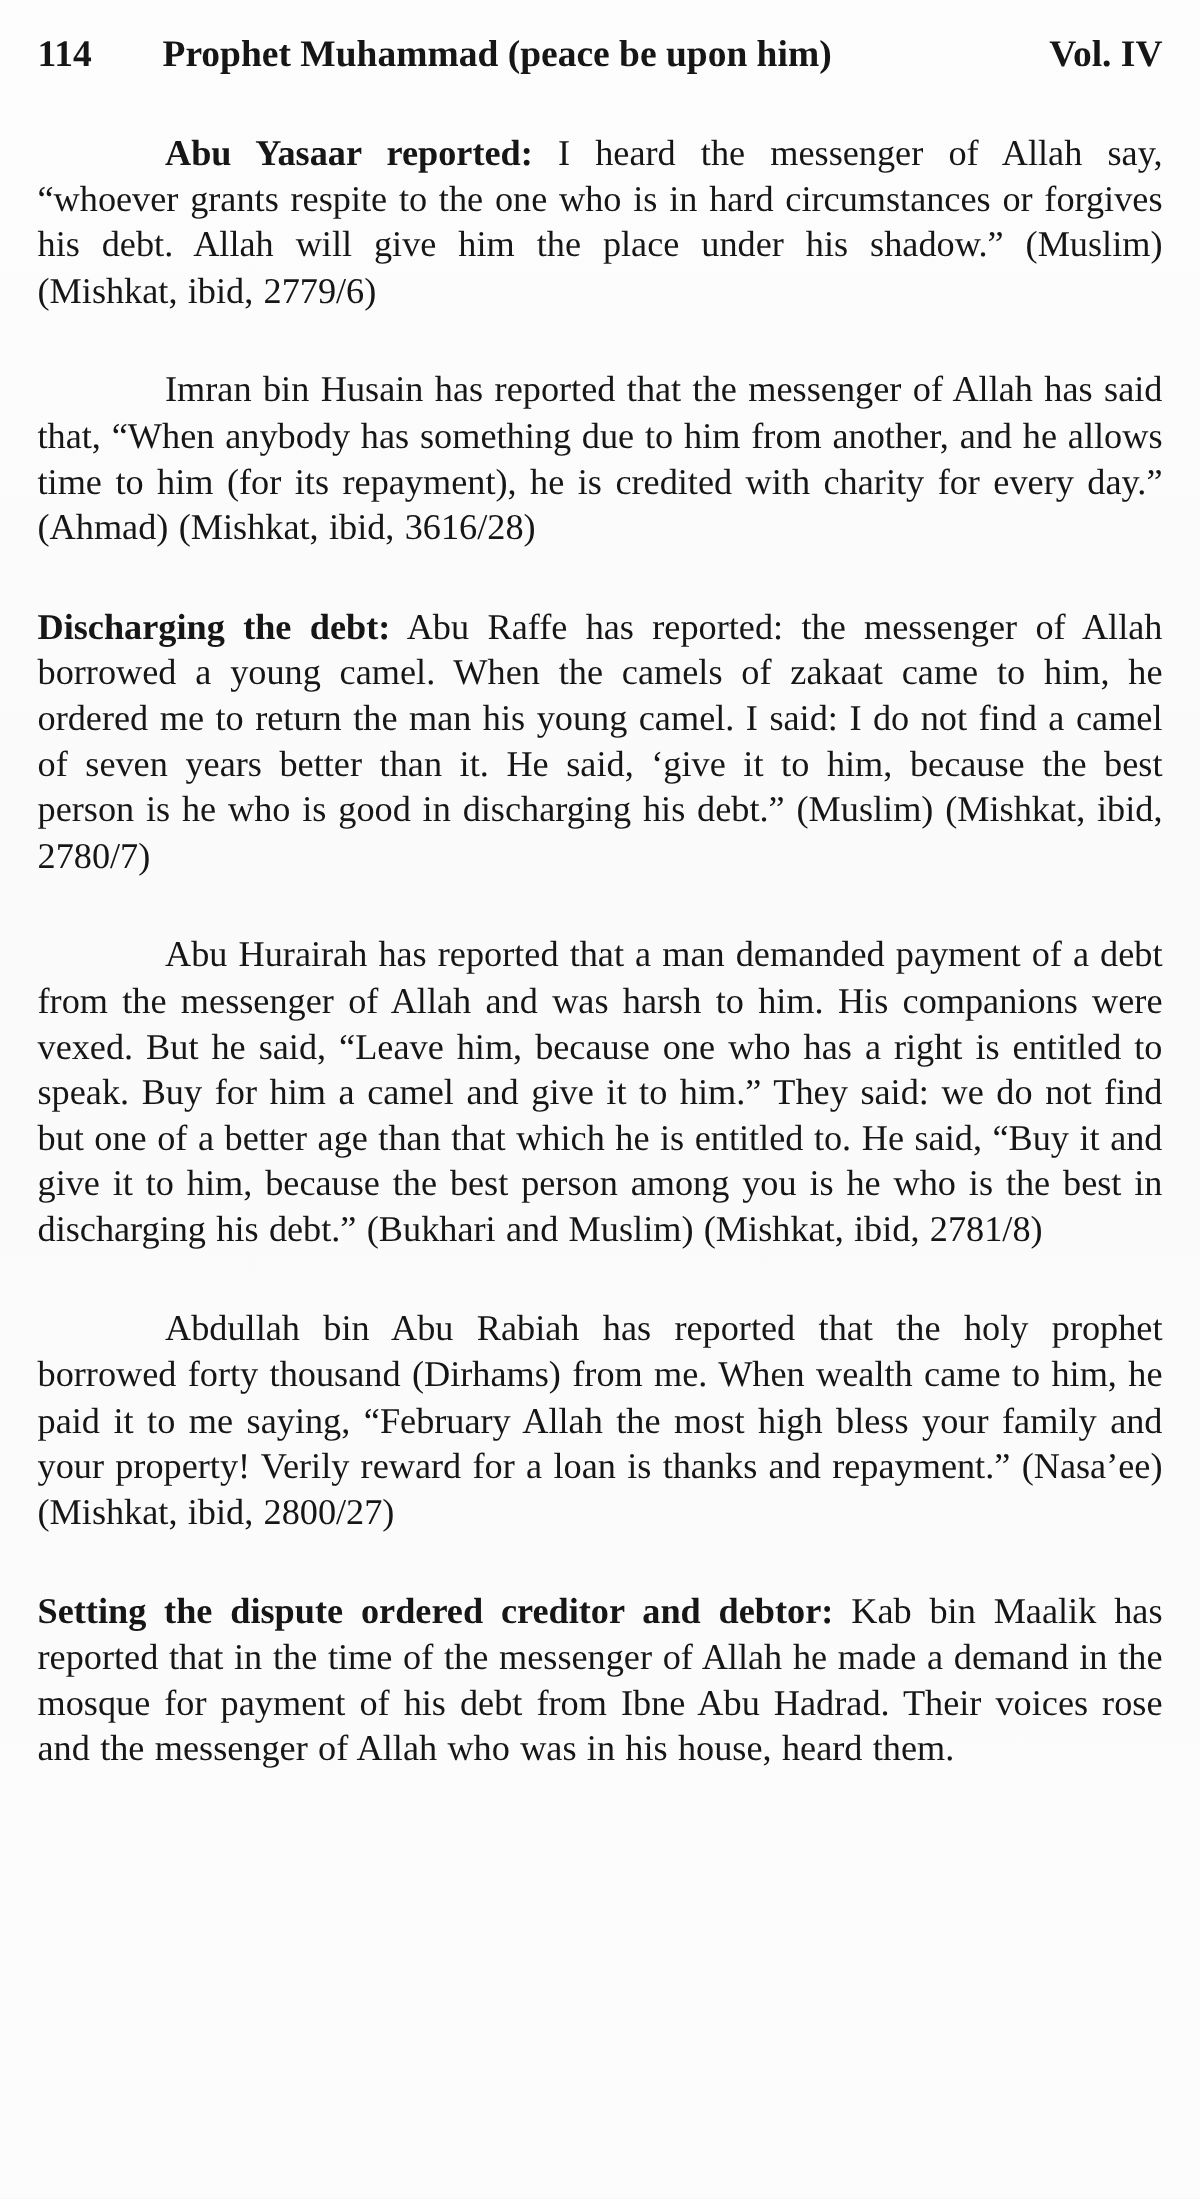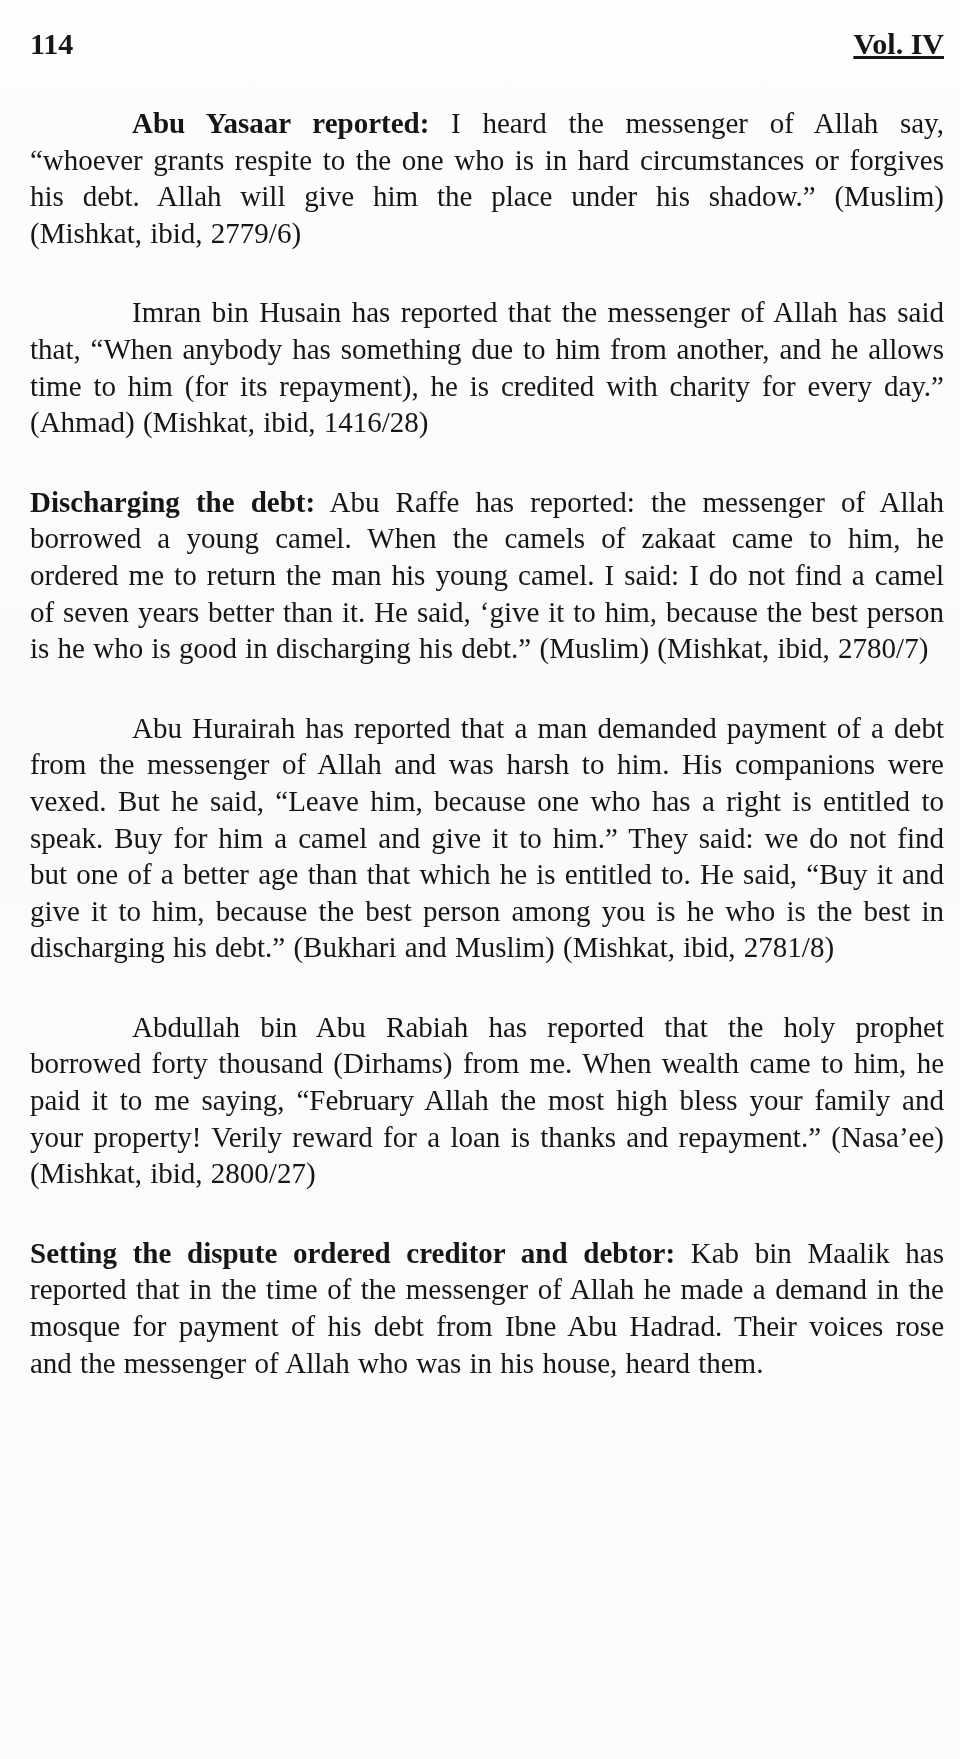--- a/index.html
+++ b/index.html
@@ -11,38 +11,37 @@
     position: relative;
     width: 960px;
     height: 1759px;
     margin: 0 auto;
     box-sizing: border-box;
     background: #fcfcfc;
     
     background-image: linear-gradient(180deg, #fdfdfd 0%, #fafafa 40%, #fcfcfc 100%);
     color: #161616;
     font-family: "Liberation Serif", serif;
-    padding: 26px 16px 0 30px;
+    padding: 26px 30px 0 30px;
     overflow: hidden;
   }
   .page-header {
     display: flex;
     align-items: baseline;
     font-weight: bold;
     font-size: 30px;
     line-height: 36px;
     white-space: nowrap;
   }
   .page-header .page-num {
     width: 100px;
     flex: 0 0 auto;
   }
   .page-header .volume {
     margin-left: auto;
-    text-decoration: underline;
   }
   .body-text {
     margin-top: 2px;
   }
   .para {
     font-size: 29px;
     line-height: 36.6px;
     text-align: justify;
     margin: 43px 0 0 0;
     word-spacing: 1px;
@@ -54,31 +53,32 @@
     font-weight: bold;
   }
 </style>
 </head>
 <body>
 
 <div class="page">
 
   <header class="page-header">
     <span class="page-num">114</span>
+    <span class="page-title">Prophet Muhammad (peace be upon him)</span>
     <span class="volume">Vol. IV</span>
   </header>
 
   <main class="body-text">
 
     <p class="para indent">
       <span class="lead">Abu Yasaar reported:</span><span> I heard the messenger of Allah say, “whoever grants respite to the one who is in hard circumstances or forgives his debt. Allah will give him the place under his shadow.” (Muslim) (Mishkat, ibid, 2779/6)</span>
     </p>
 
     <p class="para indent">
-      <span>Imran bin Husain has reported that the messenger of Allah has said that, “When anybody has something due to him from another, and he allows time to him (for its repayment), he is credited with charity for every day.” (Ahmad) (Mishkat, ibid, 1416/28)</span>
+      <span>Imran bin Husain has reported that the messenger of Allah has said that, “When anybody has something due to him from another, and he allows time to him (for its repayment), he is credited with charity for every day.” (Ahmad) (Mishkat, ibid, 3616/28)</span>
     </p>
 
     <p class="para">
       <span class="lead">Discharging the debt:</span><span> Abu Raffe has reported: the messenger of Allah borrowed a young camel. When the camels of zakaat came to him, he ordered me to return the man his young camel. I said: I do not find a camel of seven years better than it. He said, ‘give it to him, because the best person is he who is good in discharging his debt.” (Muslim) (Mishkat, ibid, 2780/7)</span>
     </p>
 
     <p class="para indent">
       <span>Abu Hurairah has reported that a man demanded payment of a debt from the messenger of Allah and was harsh to him. His companions were vexed. But he said, “Leave him, because one who has a right is entitled to speak. Buy for him a camel and give it to him.” They said: we do not find but one of a better age than that which he is entitled to. He said, “Buy it and give it to him, because the best person among you is he who is the best in discharging his debt.” (Bukhari and Muslim) (Mishkat, ibid, 2781/8)</span>
     </p>
 

